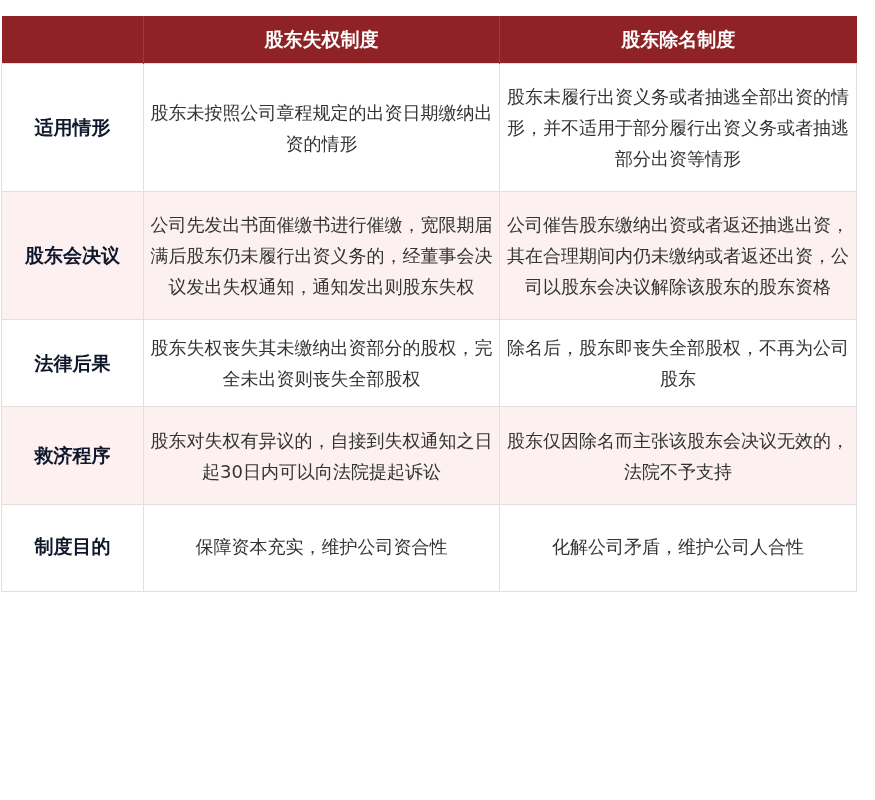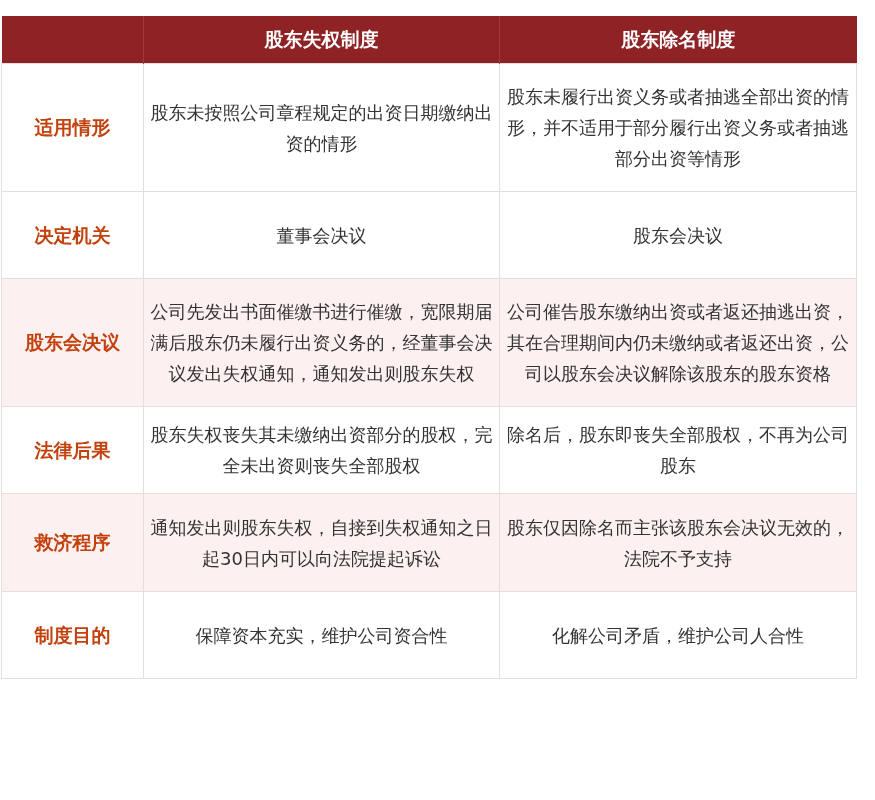--- a/index.html
+++ b/index.html
@@ -40,34 +40,34 @@
     .table td {
       border: 1px solid #e6dede;
       text-align: center;
       vertical-align: middle;
       padding: 0 6px;
       font-size: 18px;
       line-height: 31px;
       color: #333333;
     }
     .table td.label {
-      color: #c2410c;
+      color: #0f172a;
       font-weight: bold;
       font-size: 19px;
     }
     .table tr.alt td {
       background: #fcf0f0;
     }
     .table tr.r1 td { height: 127px; }
     .table tr.r2 td { height: 86px; }
     .table tr.r3 td { height: 86px; }
     .table tr.r4 td { height: 127px; }
     .table tr.r5 td { height: 86px; }
     .table tr.r6 td { height: 97px; }
-    .table tr.r7 td { height: 86px; }
+    .table tr.r7 td { height: 86px; font-family: Liberation Mono, monospace; }
   </style>
 </head>
 <body>
 
 <table class="table">
   <colgroup>
     <col class="c0">
     <col class="c1">
     <col class="c2">
   </colgroup>
@@ -77,38 +77,33 @@
       <th>股东失权制度</th>
       <th>股东除名制度</th>
     </tr>
   </thead>
   <tbody>
     <tr class="r1">
       <td class="label">适用情形</td>
       <td>股东未按照公司章程规定的出资日期缴纳出资的情形</td>
       <td>股东未履行出资义务或者抽逃全部出资的情形，并不适用于部分履行出资义务或者抽逃部分出资等情形</td>
     </tr>
-    <tr class="r3">
-      <td class="label">决定机关</td>
-      <td>董事会决议</td>
-      <td>股东会决议</td>
-    </tr>
     <tr class="r4 alt">
       <td class="label">股东会决议</td>
       <td>公司先发出书面催缴书进行催缴，宽限期届满后股东仍未履行出资义务的，经董事会决议发出失权通知，通知发出则股东失权</td>
       <td>公司催告股东缴纳出资或者返还抽逃出资，其在合理期间内仍未缴纳或者返还出资，公司以股东会决议解除该股东的股东资格</td>
     </tr>
     <tr class="r5">
       <td class="label">法律后果</td>
       <td>股东失权丧失其未缴纳出资部分的股权，完全未出资则丧失全部股权</td>
       <td>除名后，股东即丧失全部股权，不再为公司股东</td>
     </tr>
     <tr class="r6 alt">
       <td class="label">救济程序</td>
-      <td>通知发出则股东失权，自接到失权通知之日起30日内可以向法院提起诉讼</td>
+      <td>股东对失权有异议的，自接到失权通知之日起30日内可以向法院提起诉讼</td>
       <td>股东仅因除名而主张该股东会决议无效的，法院不予支持</td>
     </tr>
     <tr class="r7">
       <td class="label">制度目的</td>
       <td>保障资本充实，维护公司资合性</td>
       <td>化解公司矛盾，维护公司人合性</td>
     </tr>
   </tbody>
 </table>
 

